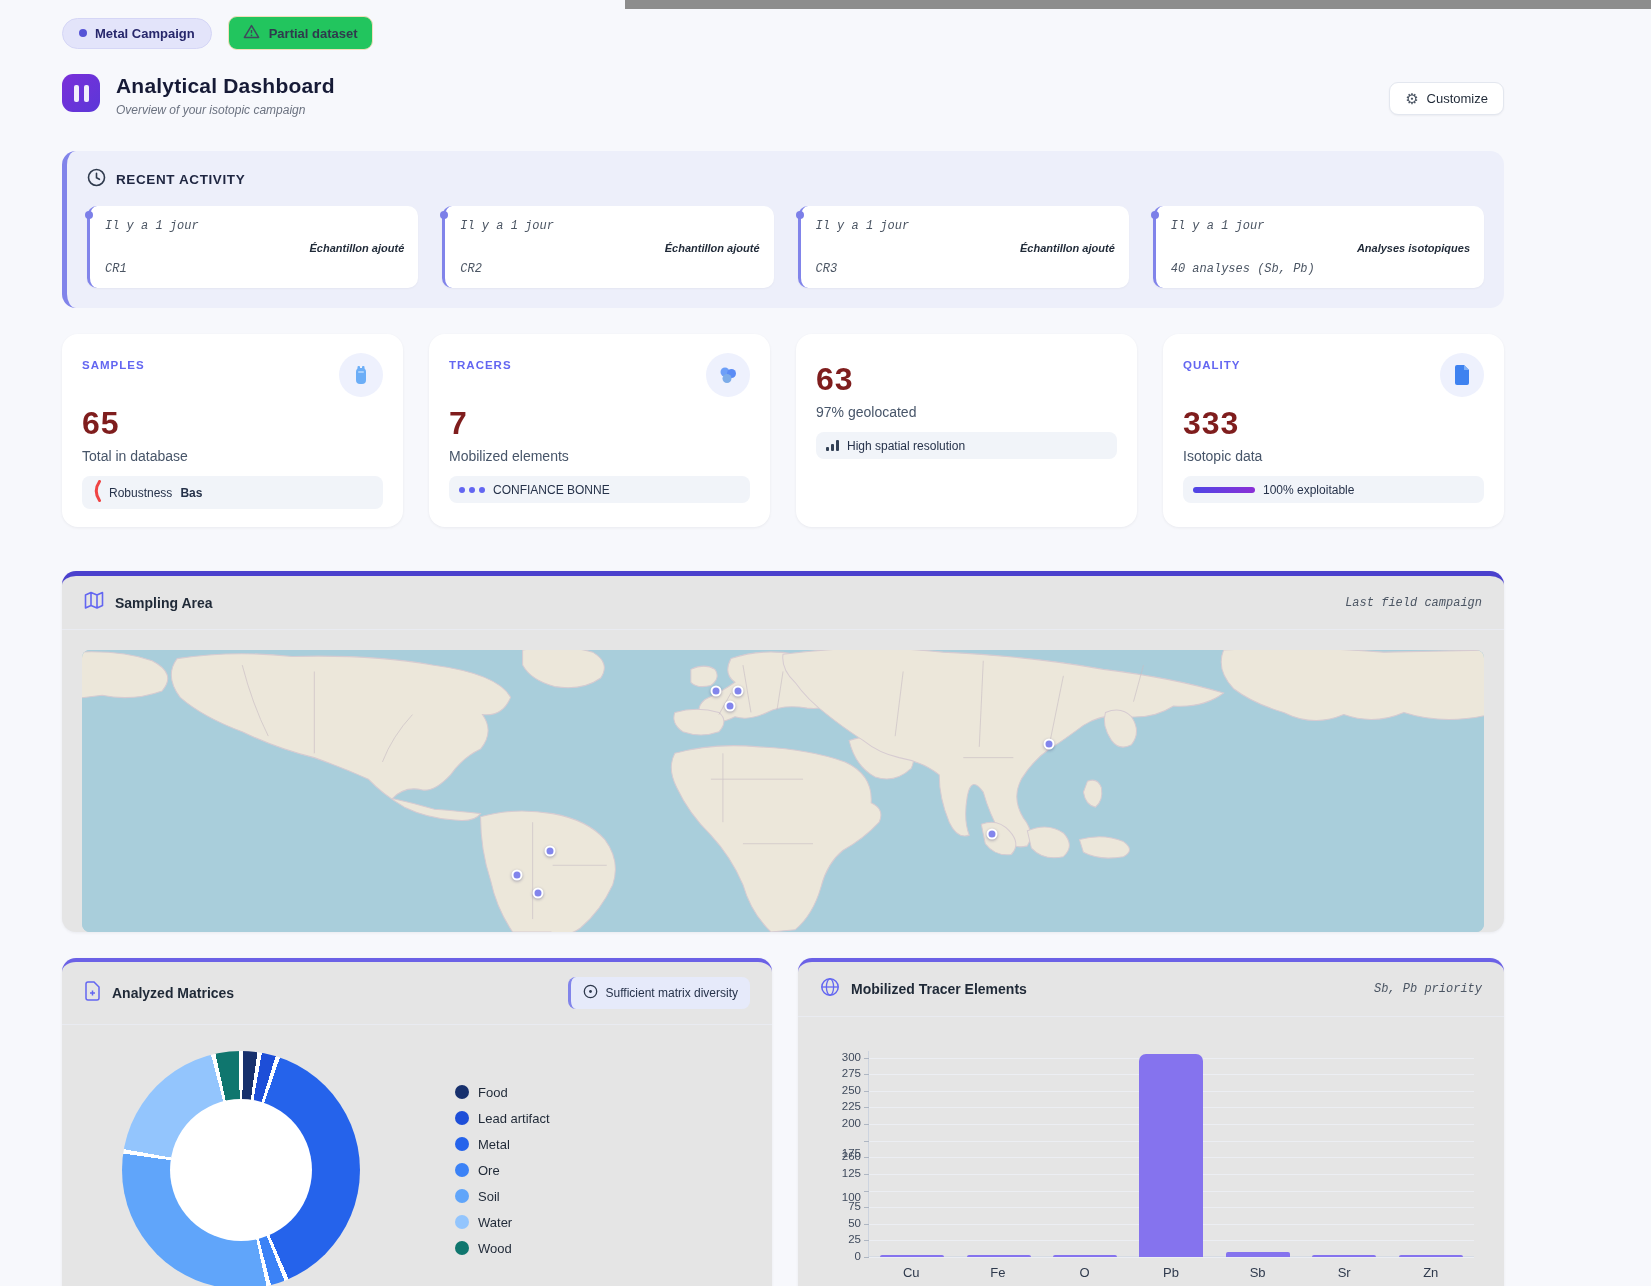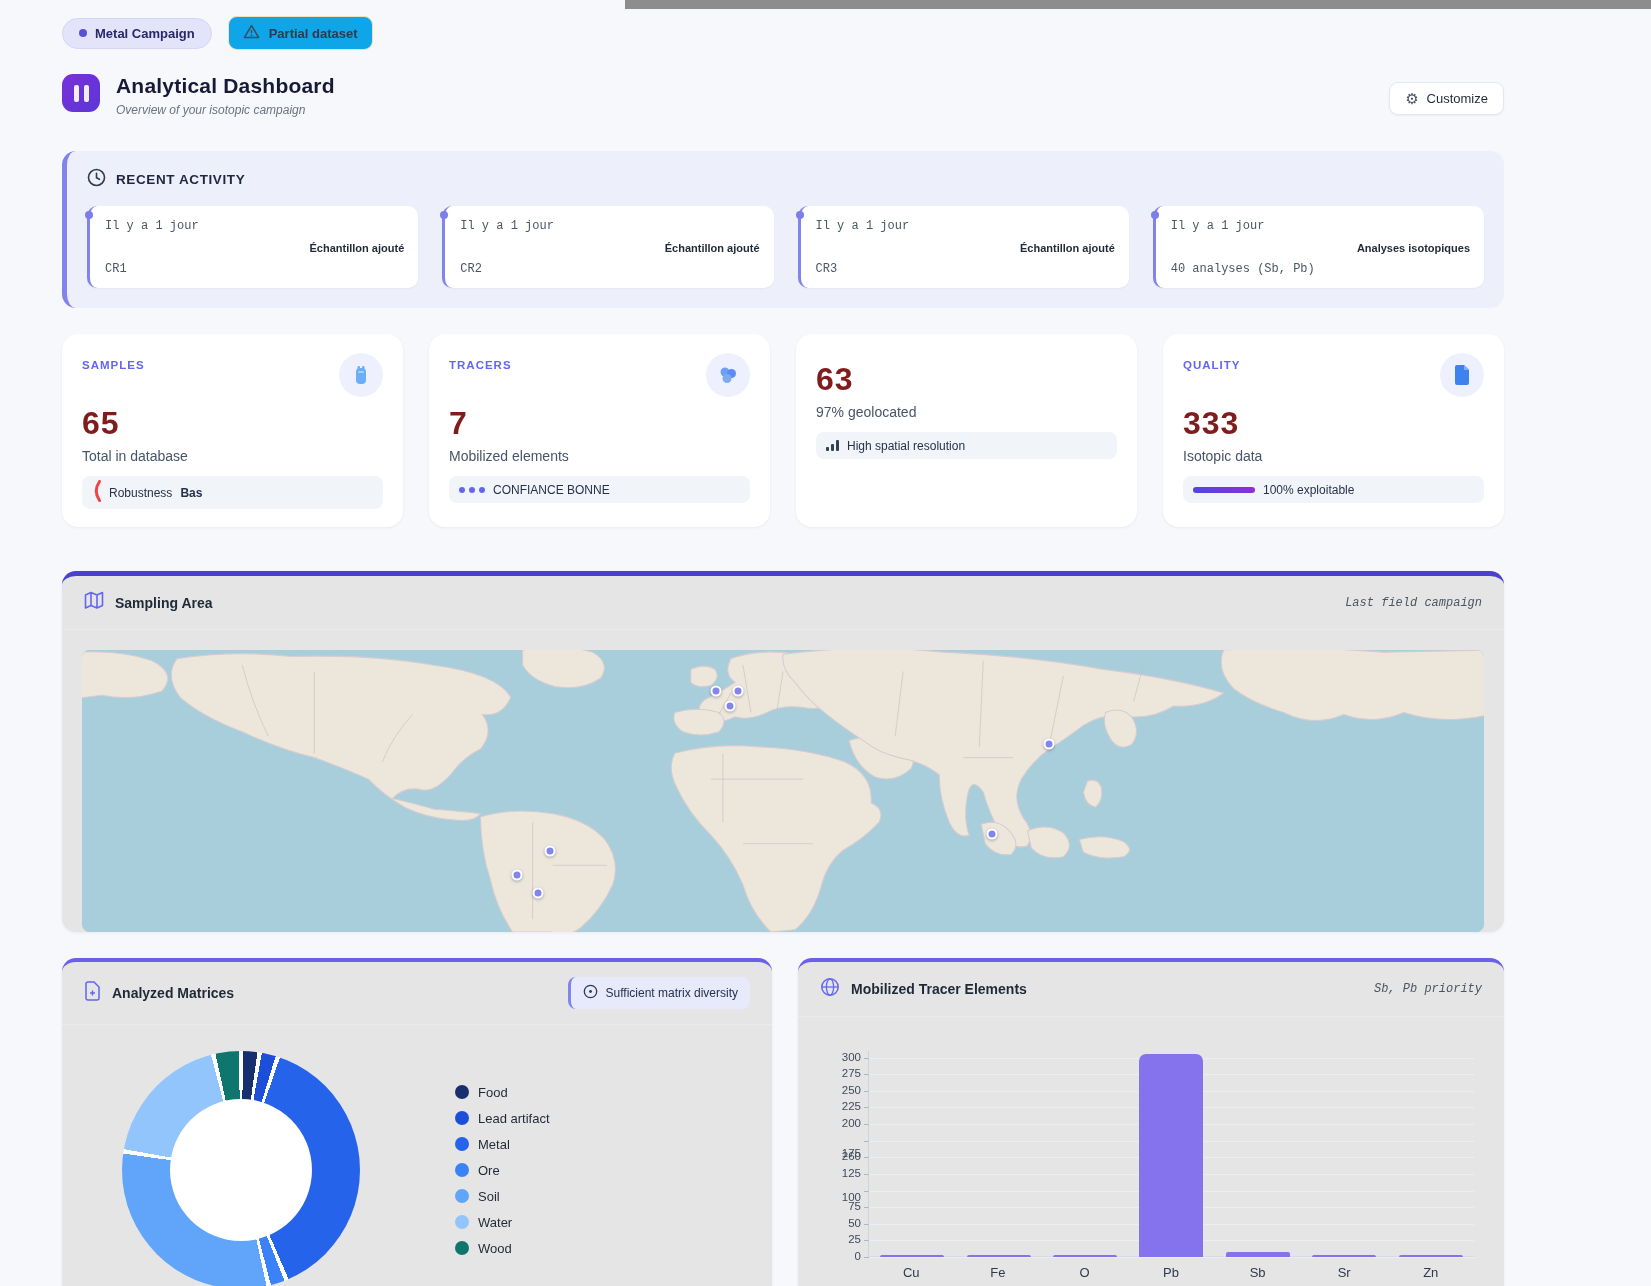--- a/index.html
+++ b/index.html
@@ -8,40 +8,40 @@
   .mono { font-family:"Liberation Mono","DejaVu Sans Mono",monospace; }
   .mono-italic { font-family:"Liberation Mono","DejaVu Sans Mono",monospace; font-style:italic; }
   .top-strip { position:absolute; top:0; left:625px; right:0; height:9px; background:#8d8d8d; }
   .page { width:1442px; margin-left:62px; padding-top:16px; }
 
   
   .badges-row { display:flex; gap:16px; align-items:center; margin-bottom:24px; }
   .badge-active { display:flex; align-items:center; gap:8px; background:#e3e4fa; border:1px solid #d5d6f6;
     border-radius:999px; padding:7px 16px; font-size:13px; color:#27276b; font-weight:bold; cursor:pointer; }
   .badge-active .dot { width:8px; height:8px; border-radius:50%; background:#5553d6; }
-  .badge-partial { display:flex; align-items:center; gap:9px; background:#0ea5e9; border:1px solid #f1e0bb;
+  .badge-partial { display:flex; align-items:center; gap:9px; background:#22c55e; border:1px solid #f1e0bb;
     border-radius:9px; padding:7px 14px; font-size:13px; color:#2f3a4d; font-weight:bold; cursor:pointer; }
 
   
   .header-row { display:flex; align-items:flex-start; margin-bottom:34px; }
   .app-icon { width:38px; height:38px; border-radius:11px; background:linear-gradient(135deg,#7a2fd9,#5b37d8);
     display:flex; align-items:center; justify-content:center; gap:5px; margin-right:16px; }
   .app-icon i { display:block; width:5px; height:17px; background:#f1eefc; border-radius:2px; }
   .title-block h1 { font-size:21px; font-weight:bold; color:#161a36; letter-spacing:.2px; }
   .title-block .subtitle { font-size:12px; font-style:italic; color:#6b7280; margin-top:5px; }
   .customize-btn { margin-left:auto; margin-top:8px; display:flex; align-items:center; gap:8px; background:#fff;
     border:1px solid #e3e7ef; border-radius:9px; padding:8px 15px; font-size:13px; color:#1f2937;
     box-shadow:0 1px 2px rgba(15,23,42,.05); cursor:pointer; }
   .gear { font-size:15px; color:#4b5563; line-height:1; }
 
   
   .activity { background:#edeffa; border-radius:14px; border-left:5px solid #8184ea; padding:17px 20px 20px; margin-bottom:26px; }
   .activity-head { display:flex; align-items:center; gap:10px; margin-bottom:15px; }
   .activity-head .t { font-size:13.5px; font-weight:bold; letter-spacing:.6px; color:#1f2641; }
-  .activity-grid { display:grid; grid-template-columns:repeat(4,1fr); gap:24px; }
+  .activity-grid { display:grid; grid-template-columns:repeat(4,1fr); gap:24px;font-style:italic; }
   .activity-card { position:relative; background:#fff; border-radius:10px; border-left:3px solid #8184ea;
     padding:13px 14px 12px 15px; box-shadow:0 1px 2px rgba(15,23,42,.04); }
   .activity-card .adot { position:absolute; left:-5px; top:5px; width:8px; height:8px; border-radius:50%; background:#7c7fe8; }
   .activity-card .time { font-size:12px; color:#4b5563; margin-bottom:9px; }
   .activity-card .event { font-size:11px; font-weight:bold; color:#1f2937; margin-bottom:8px;text-align:right; }
   .activity-card .detail { font-size:12px; color:#4b5563; }
 
   
   .stats-row { display:grid; grid-template-columns:repeat(4,1fr); gap:26px; margin-bottom:44px; }
   .stat-card { background:#fff; border-radius:16px; padding:19px 20px 18px; box-shadow:0 1px 3px rgba(15,23,42,.06); }

